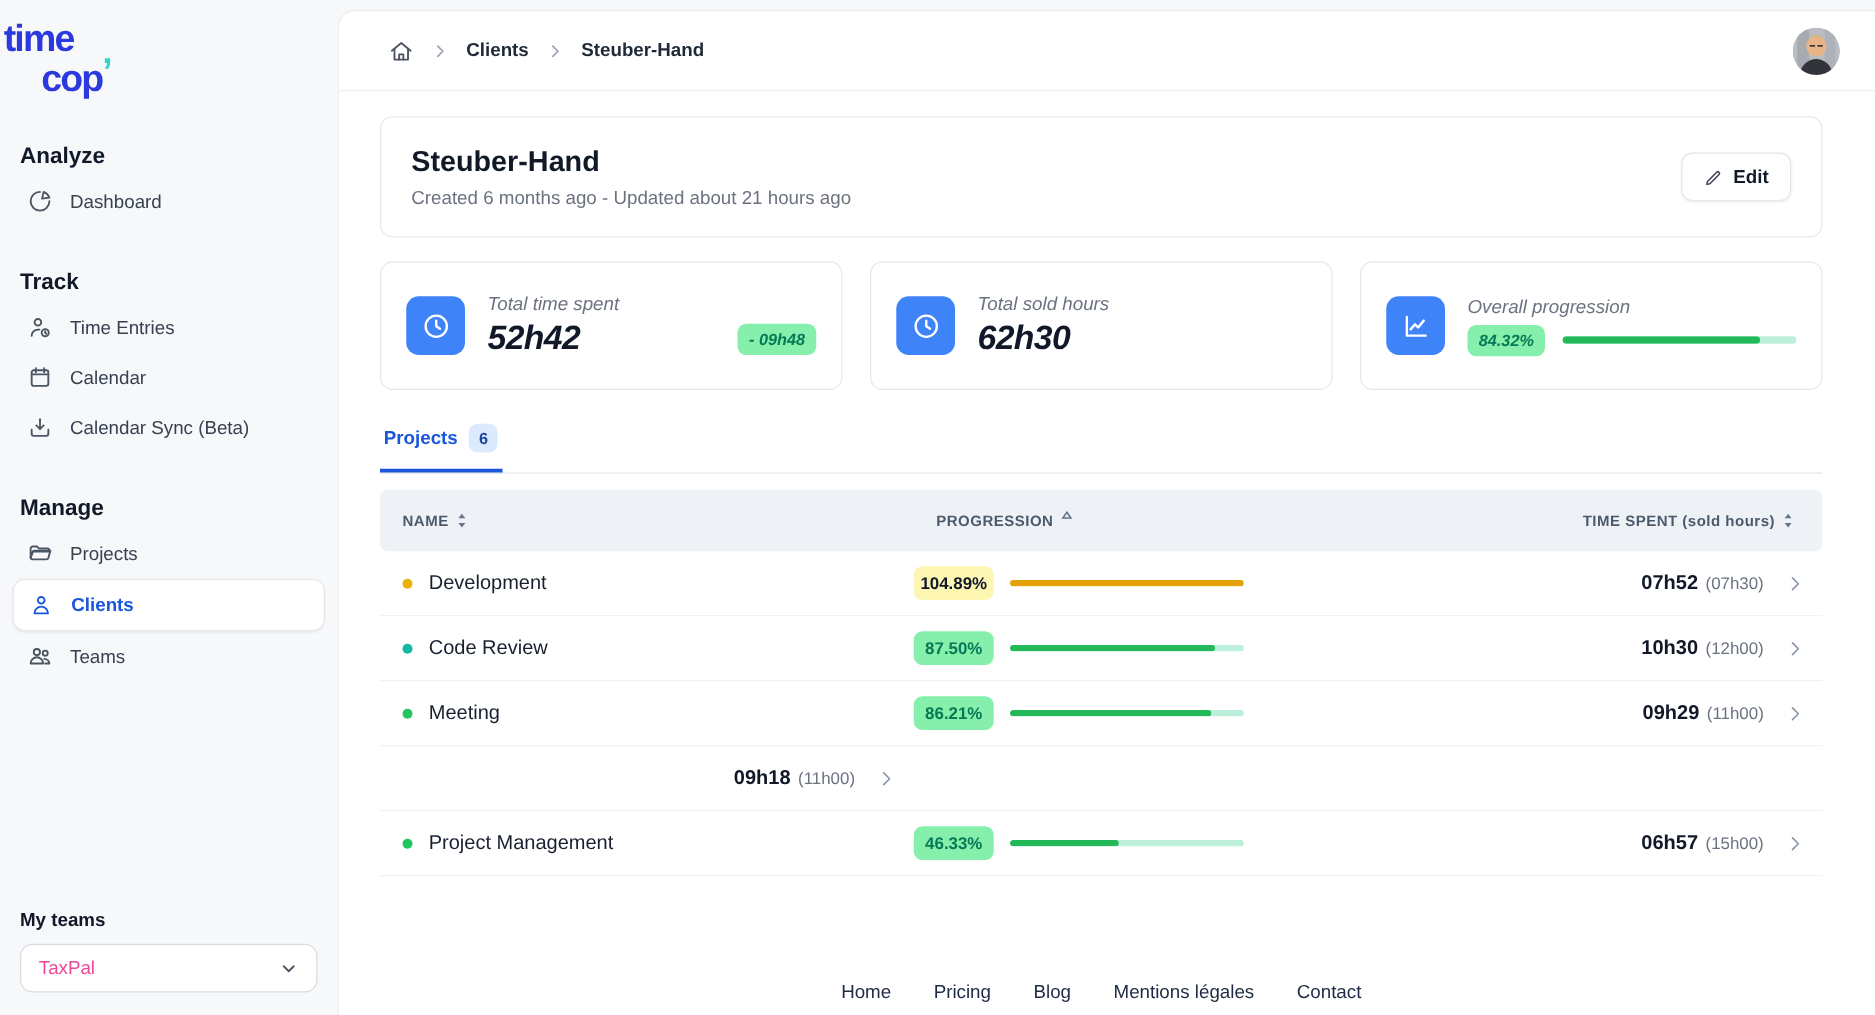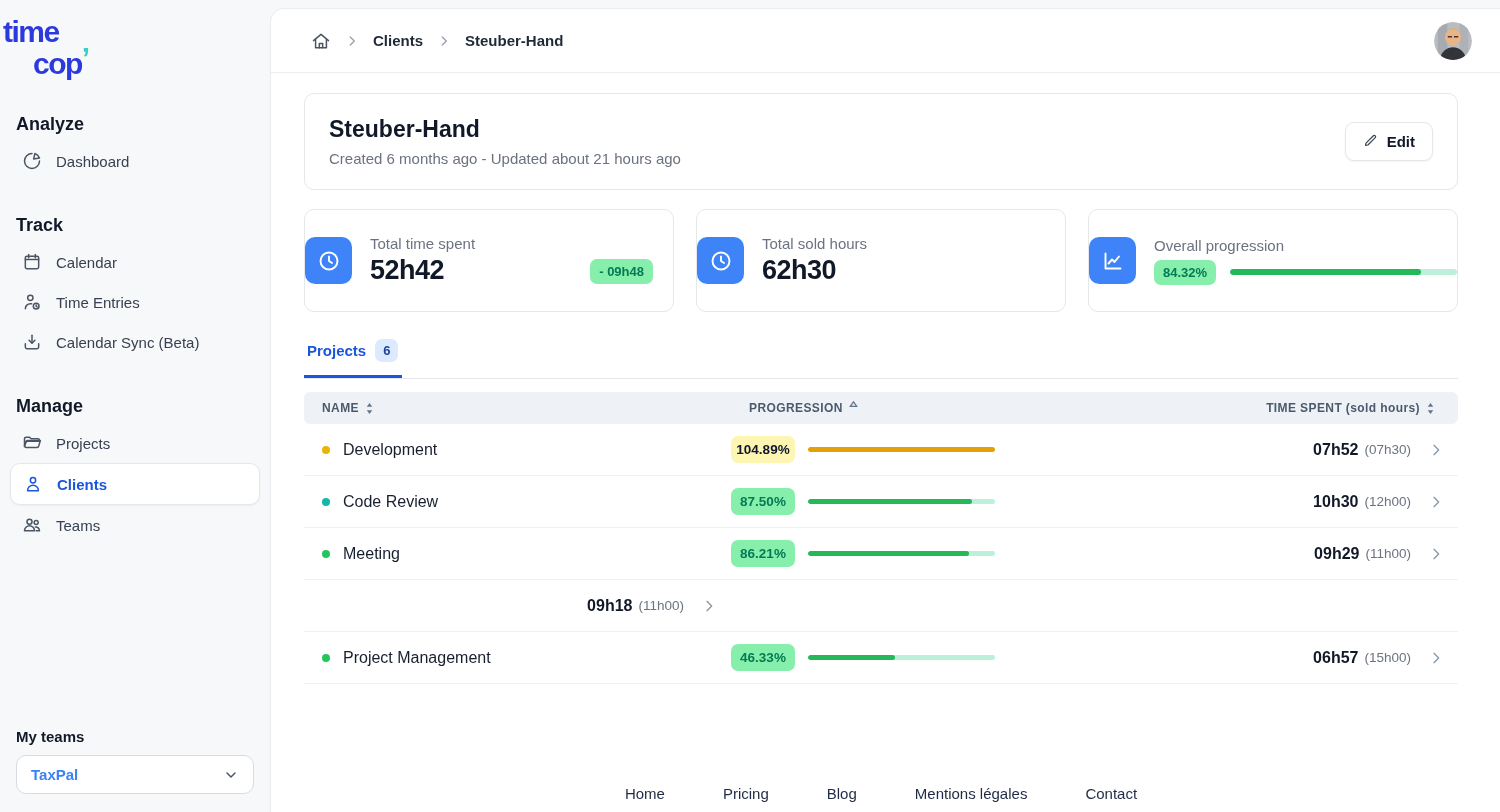--- a/index.html
+++ b/index.html
@@ -13,81 +13,81 @@
   .logo .accent { color:#2fd4c6; font-weight:bold; display:inline-block; transform:translateY(-6px); }
   .side-section { margin-top:34px; }
   .side-heading { font-size:18px; font-weight:bold; color:#111928; margin:0 16px 6px 16px; }
   .side-item { display:flex; align-items:center; gap:14px; margin:0 10px; padding:10px 12px; border-radius:10px; font-size:15px; color:#374151; cursor:pointer; }
   .side-item svg { width:20px; height:20px; stroke:#4b5563; flex:none; }
   .side-item.active { background:#fff; border:1px solid #e5e7eb; box-shadow:0 1px 2px rgba(0,0,0,.05); color:#1a56db; font-weight:bold; }
   .side-item.active svg { stroke:#1a56db; }
   .spacer { flex:1; }
   .my-teams { margin:0 16px 18px 16px; }
   .my-teams-label { font-size:15px; font-weight:bold; margin-bottom:10px; }
-  .team-select { display:flex; align-items:center; justify-content:space-between; background:#fff; border:1px solid #d7dbe2; border-radius:10px; padding:10px 14px; font-size:15px; color:#3b82f6; cursor:pointer;font-weight:bold; }
+  .team-select { display:flex; align-items:center; justify-content:space-between; background:#fff; border:1px solid #d7dbe2; border-radius:10px; padding:10px 14px; font-size:15px; color:#ec4899; cursor:pointer; }
   .team-select svg { width:16px; height:16px; stroke:#4b5563; }
 
   
   .main { flex:1; background:#fff; margin-top:8px; border-top-left-radius:14px; border:1px solid #ececf0; border-right:none; border-bottom:none; display:flex; flex-direction:column; min-width:0; }
   .topbar { height:64px; flex:none; display:flex; align-items:center; padding:0 28px 0 40px; border-bottom:1px solid #eceef2; }
   .crumbs { display:flex; align-items:center; gap:14px; font-size:15px; font-weight:bold; color:#1f2937; }
   .crumbs svg.home { width:20px; height:20px; stroke:#4b5563; cursor:pointer; }
   .crumbs svg.chev { width:14px; height:14px; stroke:#9ca3af; }
   .crumb { cursor:pointer; }
   .avatar { margin-left:auto; width:38px; height:38px; border-radius:50%; overflow:hidden; cursor:pointer; flex:none; }
 
   .content { padding:20px 42px 0 33px; flex:1; display:flex; flex-direction:column; min-height:0; }
 
   .client-card { border:1px solid #e5e7eb; border-radius:10px; padding:22px 24px; display:flex; align-items:center; }
   .client-title { font-size:23px; font-weight:bold; color:#111928; }
   .client-sub { font-size:15px; color:#6b7280; margin-top:7px; }
-  .edit-btn { margin-left:auto; display:flex; align-items:flex-start; gap:9px; background:#fff; border:1px solid #e5e7eb; box-shadow:0 1px 2px rgba(0,0,0,.05); border-radius:9px; padding:10px 17px; font-size:15px; font-weight:600; color:#111928; cursor:pointer; }
+  .edit-btn { margin-left:auto; display:flex; align-items:flex-end; gap:9px; background:#fff; border:1px solid #e5e7eb; box-shadow:0 1px 2px rgba(0,0,0,.05); border-radius:9px; padding:10px 17px; font-size:15px; font-weight:600; color:#111928; cursor:pointer; }
   .edit-btn svg { width:15px; height:15px; stroke:#374151; }
 
   .stats { display:grid; grid-template-columns:1fr 1fr 1fr; gap:22px; margin-top:19px; }
-  .stat-card { border:1px solid #e5e7eb; border-radius:10px; display:flex; align-items:center; position:relative; height:103px; }
+  .stat-card { border:1px solid #e5e7eb; border-radius:10px; padding:20px; display:flex; align-items:center; position:relative; height:103px;font-style:italic; }
   .stat-icon { width:47px; height:47px; border-radius:10px; background:#3f83f8; display:flex; align-items:center; justify-content:center; flex:none; }
   .stat-icon svg { width:24px; height:24px; stroke:#fff; }
   .stat-body { margin-left:18px; flex:1; min-width:0; }
   .stat-label { font-size:15px; color:#6b7280; }
   .stat-value { font-size:27px; font-weight:bold; color:#111928; margin-top:3px; letter-spacing:-.5px; }
   .badge { display:inline-block; border-radius:7px; padding:5px 9px; font-size:13px; font-weight:bold; }
   .badge-green { background:#86efac; color:#057a55; }
   .badge-red { background:#fde8e8; color:#c81e1e; }
   .badge-yellow { background:#fdf6b2; color:#0f172a; }
   .stat-side-badge { position:absolute; right:20px; top:50%; transform:translateY(-8%); }
   .stat-progress-row { display:flex; align-items:center; gap:14px; margin-top:6px; }
   .pbar { flex:1; height:6px; border-radius:4px; background:#bcf0da; overflow:hidden; }
   .pbar-fill { height:100%; border-radius:4px; background:#23b858; }
 
   .tabs { margin-top:27px; border-bottom:1px solid #e5e7eb; display:flex; }
   .tab { display:flex; align-items:center; gap:9px; padding:0 4px 13px 3px; border-bottom:3px solid #1a56db; color:#1a56db; font-size:15px; font-weight:600; cursor:pointer; }
   .tab-count { background:#dbeafe; color:#1e429f; border-radius:7px; font-size:13px; font-weight:bold; padding:4px 8px; }
 
   .table { margin-top:13px; }
-  .thead { display:grid; grid-template-columns:427px 280px 1fr; background:#eef2f7; border-radius:6px; height:32px; align-items:center; font-size:12px; font-weight:bold; letter-spacing:.4px; color:#4b5a6b; }
+  .thead { display:grid; grid-template-columns:427px 280px 1fr; background:#eef2f7; border-radius:6px; height:49px; align-items:center; font-size:12px; font-weight:bold; letter-spacing:.4px; color:#4b5a6b; }
   .th { display:flex; align-items:center; gap:5px; padding:0 18px; cursor:pointer; }
   .th.right { justify-content:flex-end; padding-right:22px; }
   .th svg { width:11px; height:13px; flex:none; }
   .trow { display:grid; grid-template-columns:427px 280px 1fr; height:52px; align-items:center; border-bottom:1px solid #eff1f4; cursor:pointer; }
   .cell-name { display:flex; align-items:center; gap:13px; padding-left:18px; font-size:16px; color:#18202f; }
   .dot { width:8px; height:8px; border-radius:50%; flex:none; }
   .cell-prog { display:flex; align-items:center; }
   .pct-badge { width:64px; text-align:center; padding:6px 0; font-size:13.5px; }
   .bar-track { width:187px; height:5px; border-radius:3px; margin-left:13px; background:#e5e7eb; overflow:hidden; }
   .bar-fill { height:100%; border-radius:3px; }
   .fill-green { background:#23b858; } .track-green { background:#bcf0da; }
   .fill-red { background:#f23030; } .track-red { background:#fbd5d5; }
   .fill-yellow { background:#e3a008; } .track-yellow { background:#fce96a; }
   .cell-time { display:flex; align-items:center; justify-content:flex-end; padding-right:14px; }
   .time-main { font-size:16px; font-weight:bold; color:#111928; }
   .time-sold { font-size:13.5px; color:#6b7280; margin-left:6px; }
   .cell-time svg { width:16px; height:16px; stroke:#8896a5; margin-left:17px; }
 
-  .footer { margin-top:auto; padding:18px 0 10px 0; display:flex; justify-content:center; gap:58px; }
+  .footer { margin-top:auto; padding:18px 0 10px 0; display:flex; justify-content:center; gap:34px; }
   .footer a { font-size:15px; color:#1f2a44; text-decoration:none; cursor:pointer; }
 </style>
 </head>
 <body>
 
 <aside class="sidebar">
   <div class="logo">
     <span>time</span><br>
     <span class="l2">cop</span><span class="accent">’</span>
   </div>
@@ -100,33 +100,33 @@
           <path d="M21 8.5A9 9 0 0 0 15.5 3L14 9.5z"></path>
         </svg>
       <span>Dashboard</span>
     </div>
   </div>
 
   <div class="side-section">
     <div class="side-heading">Track</div>
     <div class="side-item">
       <svg viewBox="0 0 24 24" fill="none" stroke-width="1.8" stroke-linecap="round" stroke-linejoin="round">
-          <rect x="4" y="5" width="16" height="15" rx="2"></rect>
-          <path d="M8 3v4M16 3v4M4 9h16"></path>
-        </svg>
-      <span>Calendar</span>
-    </div>
-    <div class="side-item">
-      <svg viewBox="0 0 24 24" fill="none" stroke-width="1.8" stroke-linecap="round" stroke-linejoin="round">
           <circle cx="10" cy="7" r="3.2"></circle>
           <path d="M4 20c0-3.3 2.7-6 6-6h1.5"></path>
           <circle cx="17" cy="17" r="3.4"></circle>
           <path d="M17 15.6V17l1.1 1"></path>
         </svg>
       <span>Time Entries</span>
+    </div>
+    <div class="side-item">
+      <svg viewBox="0 0 24 24" fill="none" stroke-width="1.8" stroke-linecap="round" stroke-linejoin="round">
+          <rect x="4" y="5" width="16" height="15" rx="2"></rect>
+          <path d="M8 3v4M16 3v4M4 9h16"></path>
+        </svg>
+      <span>Calendar</span>
     </div>
     <div class="side-item">
       <svg viewBox="0 0 24 24" fill="none" stroke-width="1.8" stroke-linecap="round" stroke-linejoin="round">
           <path d="M12 4v9"></path>
           <path d="M8.5 10 12 13.5 15.5 10"></path>
           <path d="M4 14v4a2 2 0 0 0 2 2h12a2 2 0 0 0 2-2v-4"></path>
         </svg>
       <span>Calendar Sync (Beta)</span>
     </div>
   </div>

